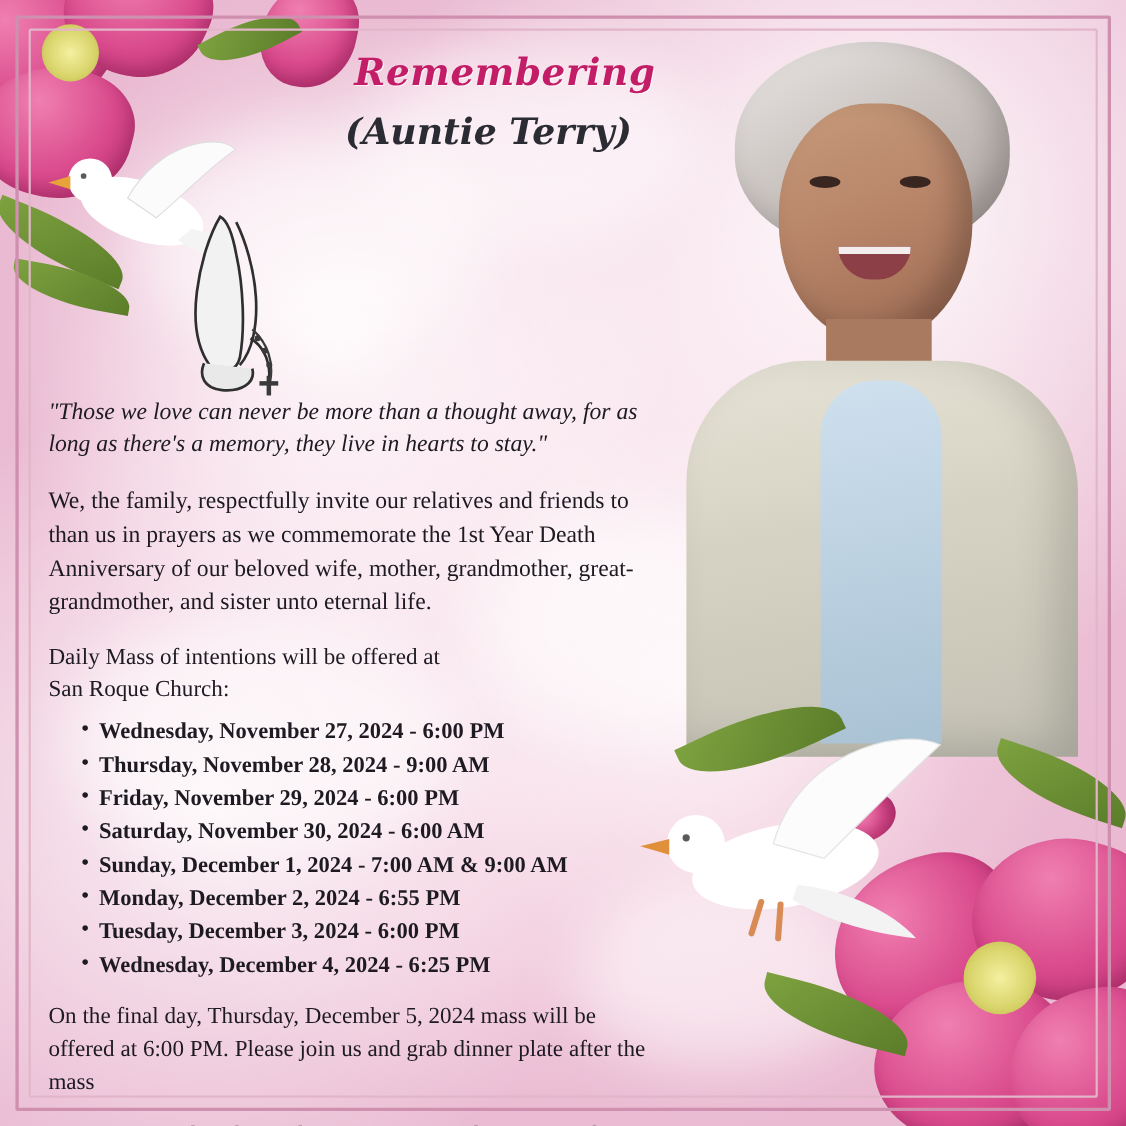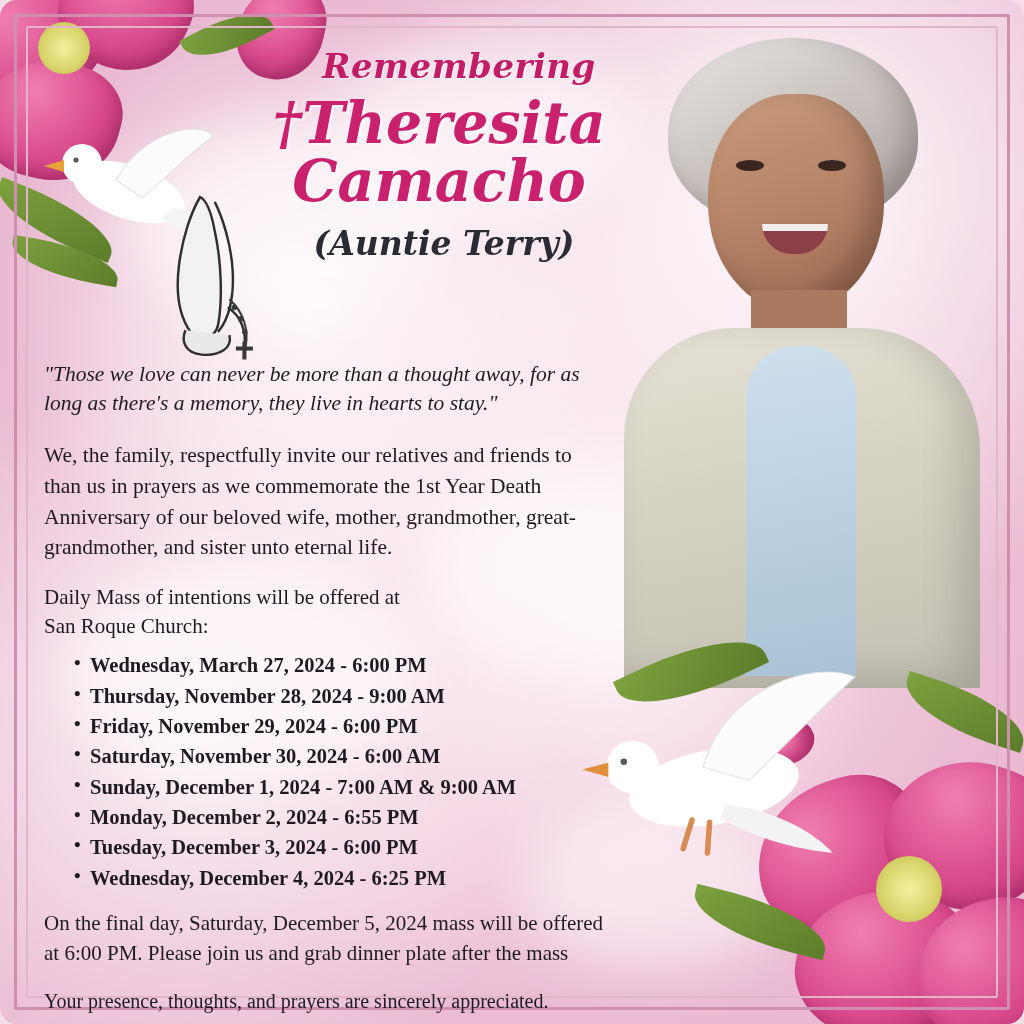--- a/index.html
+++ b/index.html
@@ -18,21 +18,20 @@
     position: relative;
     width: 1024px;
     height: 1024px;
     overflow: hidden;
     background:
       radial-gradient(circle at 78% 18%, rgba(255,255,255,0.92) 0%, rgba(255,255,255,0.0) 38%),
       radial-gradient(circle at 30% 30%, rgba(255,255,255,0.85) 0%, rgba(255,255,255,0.0) 30%),
       radial-gradient(circle at 18% 72%, rgba(255,255,255,0.75) 0%, rgba(255,255,255,0.0) 34%),
       radial-gradient(circle at 62% 62%, rgba(255,255,255,0.6) 0%, rgba(255,255,255,0.0) 28%),
       radial-gradient(ellipse at 50% 50%, #fbeaf1 0%, #f3cfdf 45%, #eabbd2 70%, #e9b8d1 100%);
-    border-radius: 17px;
   }
 
   
   .cloud {
     position: absolute;
     border-radius: 50%;
     background: rgba(255,255,255,0.55);
     filter: blur(28px);
     pointer-events: none;
   }
@@ -325,40 +324,39 @@
       <rect x="118" y="198" width="21" height="5" fill="#3a3a3a"></rect>
     </g>
   </svg>
 
   <div class="frame-outer"></div>
   <div class="frame-inner"></div>
 
   <div class="content">
     <div class="remembering">Remembering</div>
     <div class="name">
-      <div>†Theresita Camacho</div>
     </div>
     <div class="nickname">(Auntie Terry)</div>
   </div>
 
   <div class="body-text">
     <p class="quote">"Those we love can never be more than a thought away, for as long as there's a memory, they live in hearts to stay."</p>
     <p class="invite">We, the family, respectfully invite our relatives and friends to than us in prayers as we commemorate the 1st Year Death Anniversary of our beloved wife, mother, grandmother, great-grandmother, and sister unto eternal life.</p>
     <p class="mass-heading">
       <span>Daily Mass of intentions will be offered at</span><br>
       <span>San Roque Church:</span>
     </p>
     <ul class="schedule">
-      <li>Wednesday, March 27, 2024 - 6:00 PM</li>
+      <li>Wednesday, November 27, 2024 - 6:00 PM</li>
       <li>Thursday, November 28, 2024 - 9:00 AM</li>
       <li>Friday, November 29, 2024 - 6:00 PM</li>
       <li>Saturday, November 30, 2024 - 6:00 AM</li>
       <li>Sunday, December 1, 2024 - 7:00 AM &amp; 9:00 AM</li>
       <li>Monday, December 2, 2024 - 6:55 PM</li>
       <li>Tuesday, December 3, 2024 - 6:00 PM</li>
       <li>Wednesday, December 4, 2024 - 6:25 PM</li>
     </ul>
-    <p class="final-day">On the final day, Saturday, December 5, 2024 mass will be offered at 6:00 PM. Please join us and grab dinner plate after the mass</p>
+    <p class="final-day">On the final day, Thursday, December 5, 2024 mass will be offered at 6:00 PM. Please join us and grab dinner plate after the mass</p>
     <p class="presence">Your presence, thoughts, and prayers are sincerely appreciated.</p>
 
   </div>
 
 </div>
 
 </body></html>

